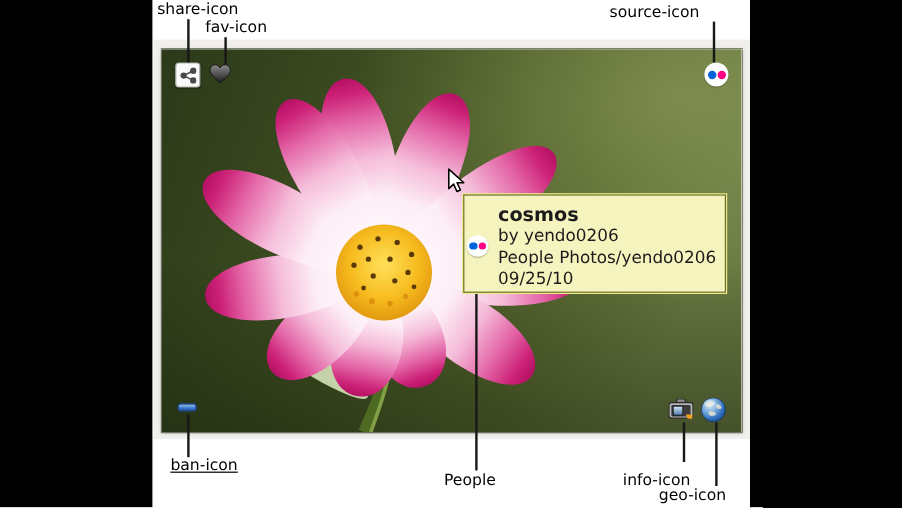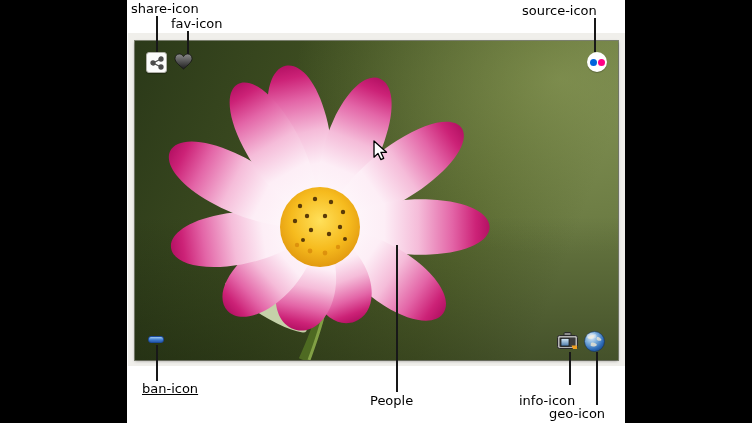--- a/index.html
+++ b/index.html
@@ -40,21 +40,21 @@
   .tooltip .t-line{font-size:14px;line-height:18px;white-space:nowrap;}
   .tooltip .fball{position:absolute;left:2px;top:33px;width:18px;height:18px;}
   .tooltip .fball .dot{top:5.8px;width:6.4px;height:6.4px;}
   .tooltip .fball .dot.b{left:2.4px;} .tooltip .fball .dot.p{left:9.6px;}
 
   
   .lbl{position:absolute;font-size:13px;line-height:14px;color:#000;z-index:10;white-space:nowrap;}
   .cline{position:absolute;width:1.5px;background:#181818;z-index:9;}
   .l-share{left:131px;top:2px;}   .ln-share{left:156px;top:16px;height:36px;}
   .l-fav{left:171px;top:17px;text-align:right;}    .ln-fav{left:187px;top:31px;height:23px;}
-  .l-source{left:522px;top:4px;}  .ln-source{left:594px;top:18px;height:34px;}
+  .l-source{left:508px;top:4px;}  .ln-source{left:594px;top:18px;height:34px;}
   .l-ban{left:142px;top:382px;text-decoration:underline;}   .ln-ban{left:156px;top:345px;height:36px;}
   .l-tooltip{left:370px;top:394px;} .ln-tooltip{left:396px;top:245px;height:147px;}
   .l-info{left:519px;top:394px;}  .ln-info{left:569px;top:352px;height:33px;}
   .l-geo{left:549px;top:407px;}   .ln-geo{left:596px;top:352px;height:53px;}
 </style>
 </head>
 <body>
 
 <div class="stage">
 
@@ -192,20 +192,30 @@
         </defs>
       <circle cx="10.5" cy="10.5" r="10" fill="url(#gg)" stroke="#12305e" stroke-width="0.6"></circle>
       <g fill="#e7e2d2" opacity="0.85">
         <path d="M4,6 C6,3.8 9,3.4 11,4.5 C10,7 7,8 4.5,8 Z"></path>
         <path d="M13,6 C15,5.5 17,7 17.5,9 C16,10.5 13.5,10 12.5,8 Z"></path>
         <path d="M7,12 C9,11 12,12 13,14 C11,16 8,16 6.5,14.5 Z"></path>
       </g>
       <ellipse cx="7.5" cy="5" rx="5" ry="2.8" fill="#ffffff" opacity="0.35"></ellipse>
     </svg>
 
+    <div class="tooltip">
+      <div class="fball">
+        <div class="dot b"></div>
+        <div class="dot p"></div>
+      </div>
+      <div class="t-title">cosmos</div>
+      <div class="t-line">by yendo0206</div>
+      <div class="t-line">People Photos/yendo0206</div>
+      <div class="t-line">09/25/10</div>
+    </div>
 
     <svg class="ovl cursor" viewBox="0 0 15 21">
       <polygon points="1,1 1,17.2 5,13.4 7.8,19.6 10.7,18.3 7.9,12.3 13.5,12.3" fill="#ffffff" stroke="#000000" stroke-width="1.3" stroke-linejoin="round"></polygon>
     </svg>
   </div>
 
   <div class="cline ln-share"></div>
   <div class="cline ln-fav"></div>
   <div class="cline ln-source"></div>
   <div class="cline ln-ban"></div>

